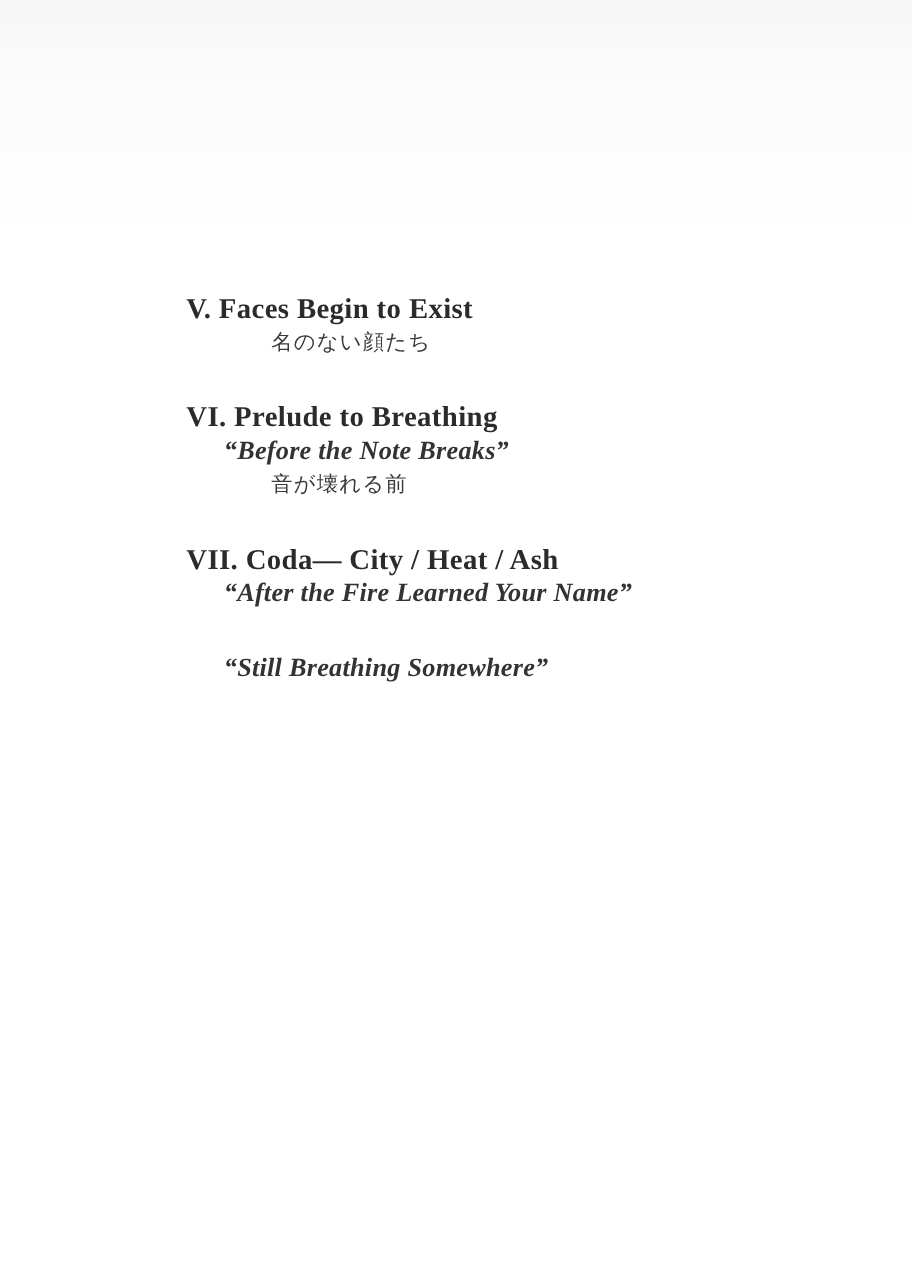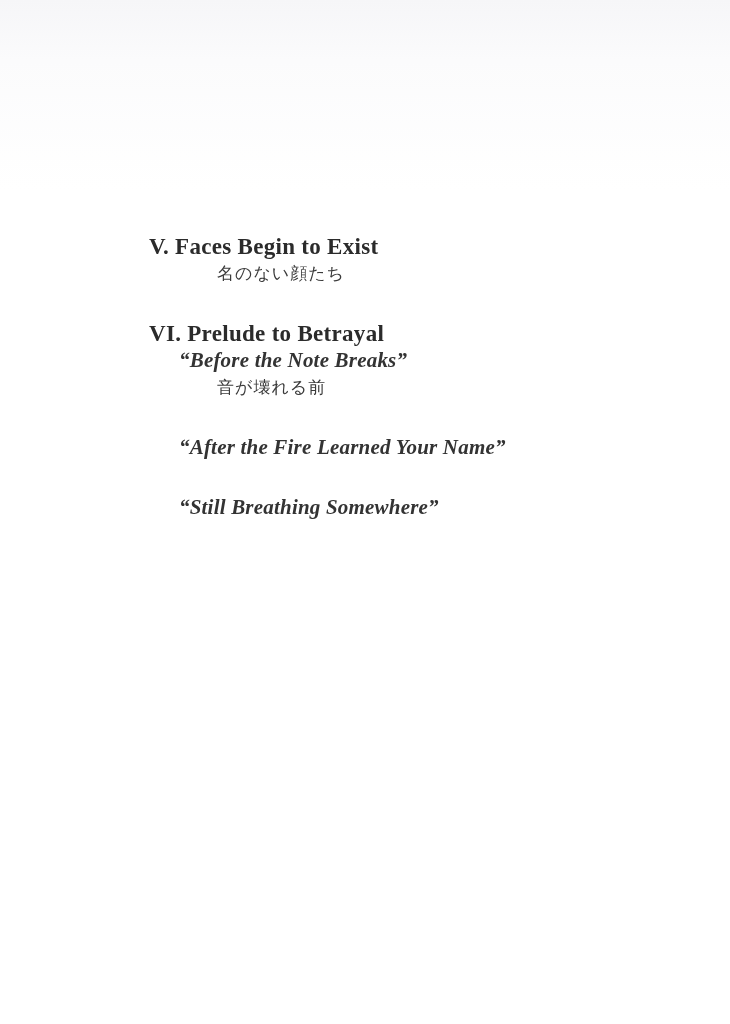--- a/index.html
+++ b/index.html
@@ -61,26 +61,27 @@
 
 <div class="page">
   <div class="tracklist">
 
     <div class="track">
       <div class="track-title">V. Faces Begin to Exist</div>
       <div class="track-japanese">名のない顔たち</div>
     </div>
 
     <div class="track">
-      <div class="track-title">VI. Prelude to Betrayal</div>
+      <div class="track-title">VI. Prelude to Breathing</div>
       <div class="track-subtitle">“Before the Note Breaks”</div>
       <div class="track-japanese">音が壊れる前</div>
     </div>
 
     <div class="track">
+      <div class="track-title">VII. Coda— City / Heat / Ash</div>
       <div class="track-subtitle">“After the Fire Learned Your Name”</div>
     </div>
 
     <div class="track">
       <div class="track-subtitle">“Still Breathing Somewhere”</div>
     </div>
 
   </div>
 </div>
 

